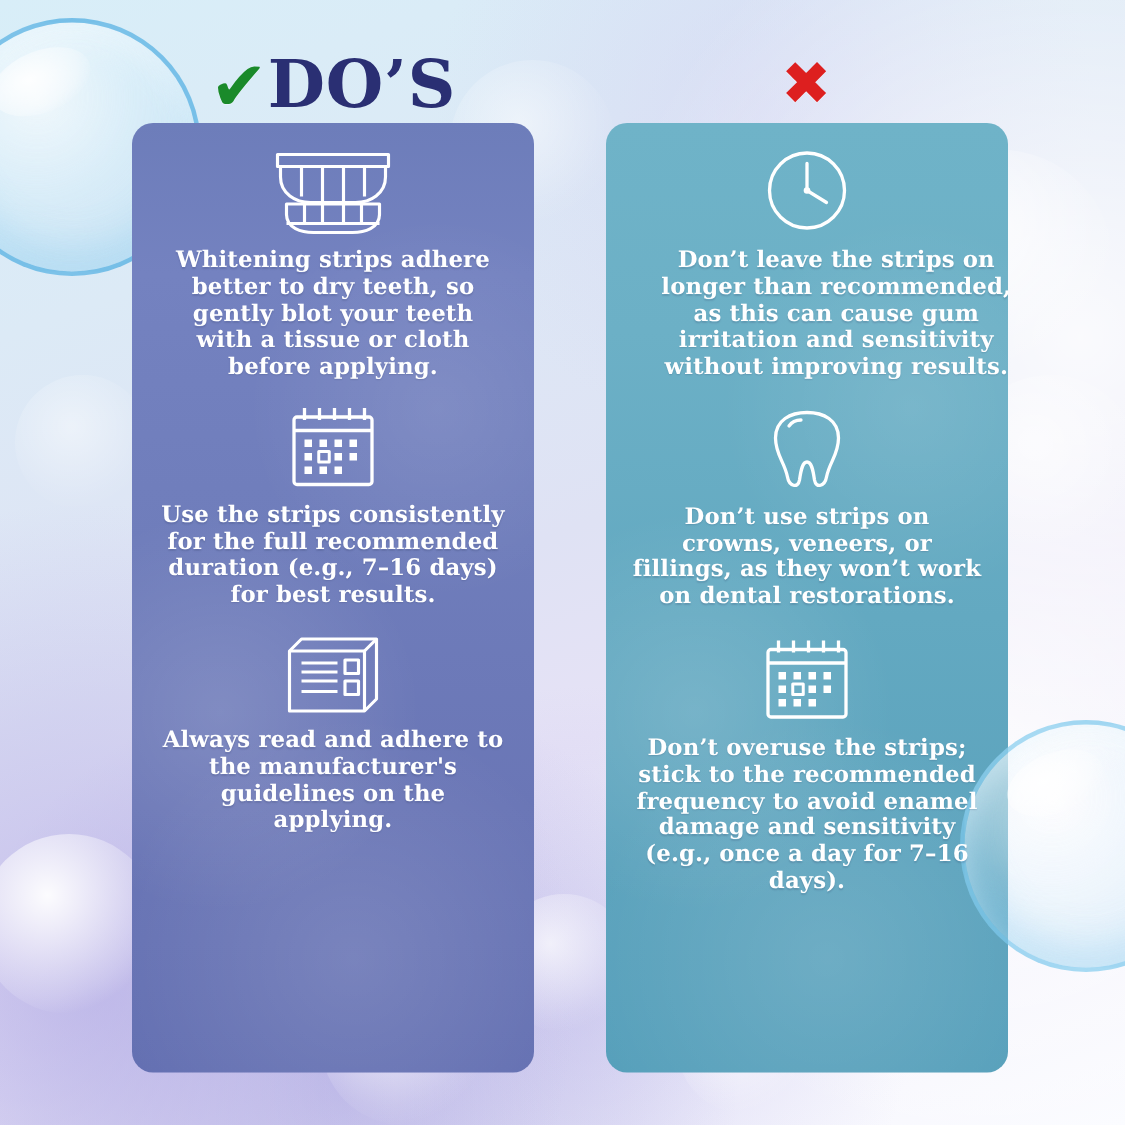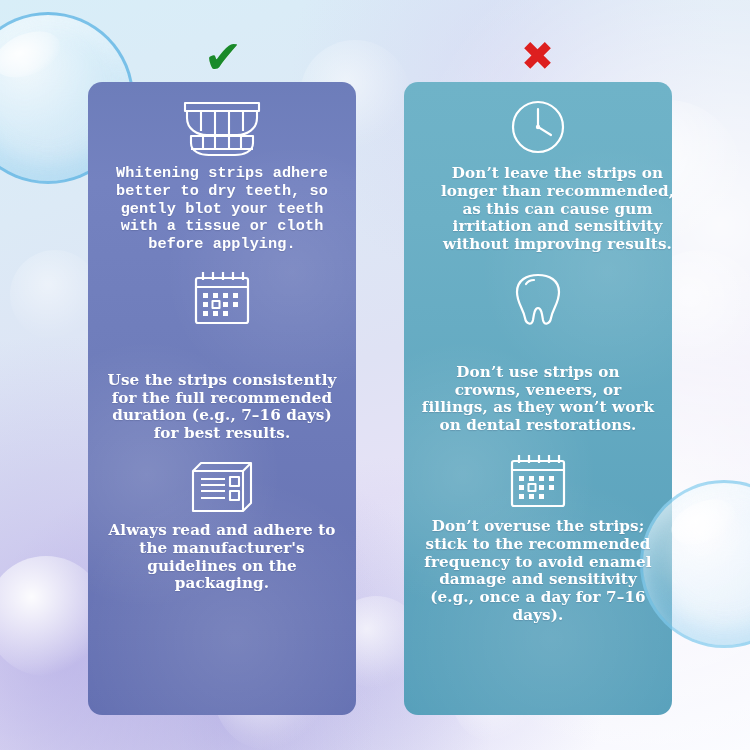--- a/index.html
+++ b/index.html
@@ -100,33 +100,33 @@
     text-shadow:0 1px 1px rgba(40,50,90,.18);
   }
   .card-dos .item-text{font-size:15.2px;}
   .card-donts .item-text{font-size:15.2px;}
 
   
   .card-dos .i0 .icon-wrap{margin-top:6px;margin-bottom:7px;}
   .card-dos .i1 .icon-wrap{margin-top:14px;margin-bottom:8px;}
   .card-dos .i2 .icon-wrap{margin-top:15px;margin-bottom:8px;}
   .card-dos .i3 .icon-wrap{margin-top:16px;margin-bottom:7px;}
-  .card-dos .i0 .item-text{width:226px;font-family:Liberation Mono, monospace;}
+  .card-dos .i0 .item-text{width:226px;}
   .card-dos .i1 .item-text{width:232px;}
-  .card-dos .i2 .item-text{width:234px;margin-top:37px;}
+  .card-dos .i2 .item-text{width:234px;}
   .card-dos .i3 .item-text{width:228px;}
 
   
   .card-donts .i0 .icon-wrap{margin-top:6px;margin-bottom:9px;}
   .card-donts .i1 .icon-wrap{margin-top:16px;margin-bottom:7px;}
   .card-donts .i2 .icon-wrap{margin-top:16px;margin-bottom:8px;}
   .card-donts .i3 .icon-wrap{margin-top:17px;margin-bottom:8px;}
   .card-donts .i0 .item-text{width:236px;margin-left:39px;}
   .card-donts .i1 .item-text{width:240px;}
-  .card-donts .i2 .item-text{width:234px;margin-top:28px;}
+  .card-donts .i2 .item-text{width:234px;}
   .card-donts .i3 .item-text{width:240px;}
 
   svg{display:block;}
 </style>
 </head>
 <body>
 
 <div id="stage">
 
   <div class="bg-base"></div>
@@ -143,20 +143,21 @@
   <div class="bokeh bk9"></div>
   <div class="bokeh bk10"></div>
 
   <div class="bubble b-left">
     <div class="shell"></div>
     <div class="hl"></div>
   </div>
 
   <div class="header h-left">
     <span class="mark mark-check">✔</span>
+    <span class="head-word">DO’S</span>
   </div>
 
   <div class="header h-right">
     <span class="mark mark-x">✖</span>
   </div>
 
   <div class="card card-dos">
     <div class="card-sheen"></div>
 
     <div class="item i0">
@@ -202,21 +203,21 @@
       <div class="icon-wrap">
         <svg width="66" height="56" viewBox="0 0 66 56" fill="none" stroke="#ffffff" stroke-width="2.1" stroke-linejoin="round">
           <path d="M4 12 L12 4 H62 V44 L54 52 H4 Z"></path>
           <path d="M4 12 H54 V52"></path>
           <path d="M54 12 L62 4"></path>
           <path d="M12 20 H36 M12 26 H36 M12 32 H36 M12 39 H36"></path>
           <rect x="41" y="18" width="9" height="9"></rect>
           <rect x="41" y="32" width="9" height="9"></rect>
         </svg>
       </div>
-      <div class="item-text">Always read and adhere to the manufacturer's guidelines on the packaging.</div>
+      <div class="item-text">Always read and adhere to the manufacturer's guidelines on the applying.</div>
     </div>
   </div>
 
   <div class="card card-donts">
     <div class="card-sheen"></div>
 
     <div class="item i0">
       <div class="icon-wrap">
         <svg width="58" height="58" viewBox="0 0 58 58" fill="none" stroke="#ffffff" stroke-width="2.2" stroke-linecap="round">
           <circle cx="29" cy="29" r="25"></circle>

